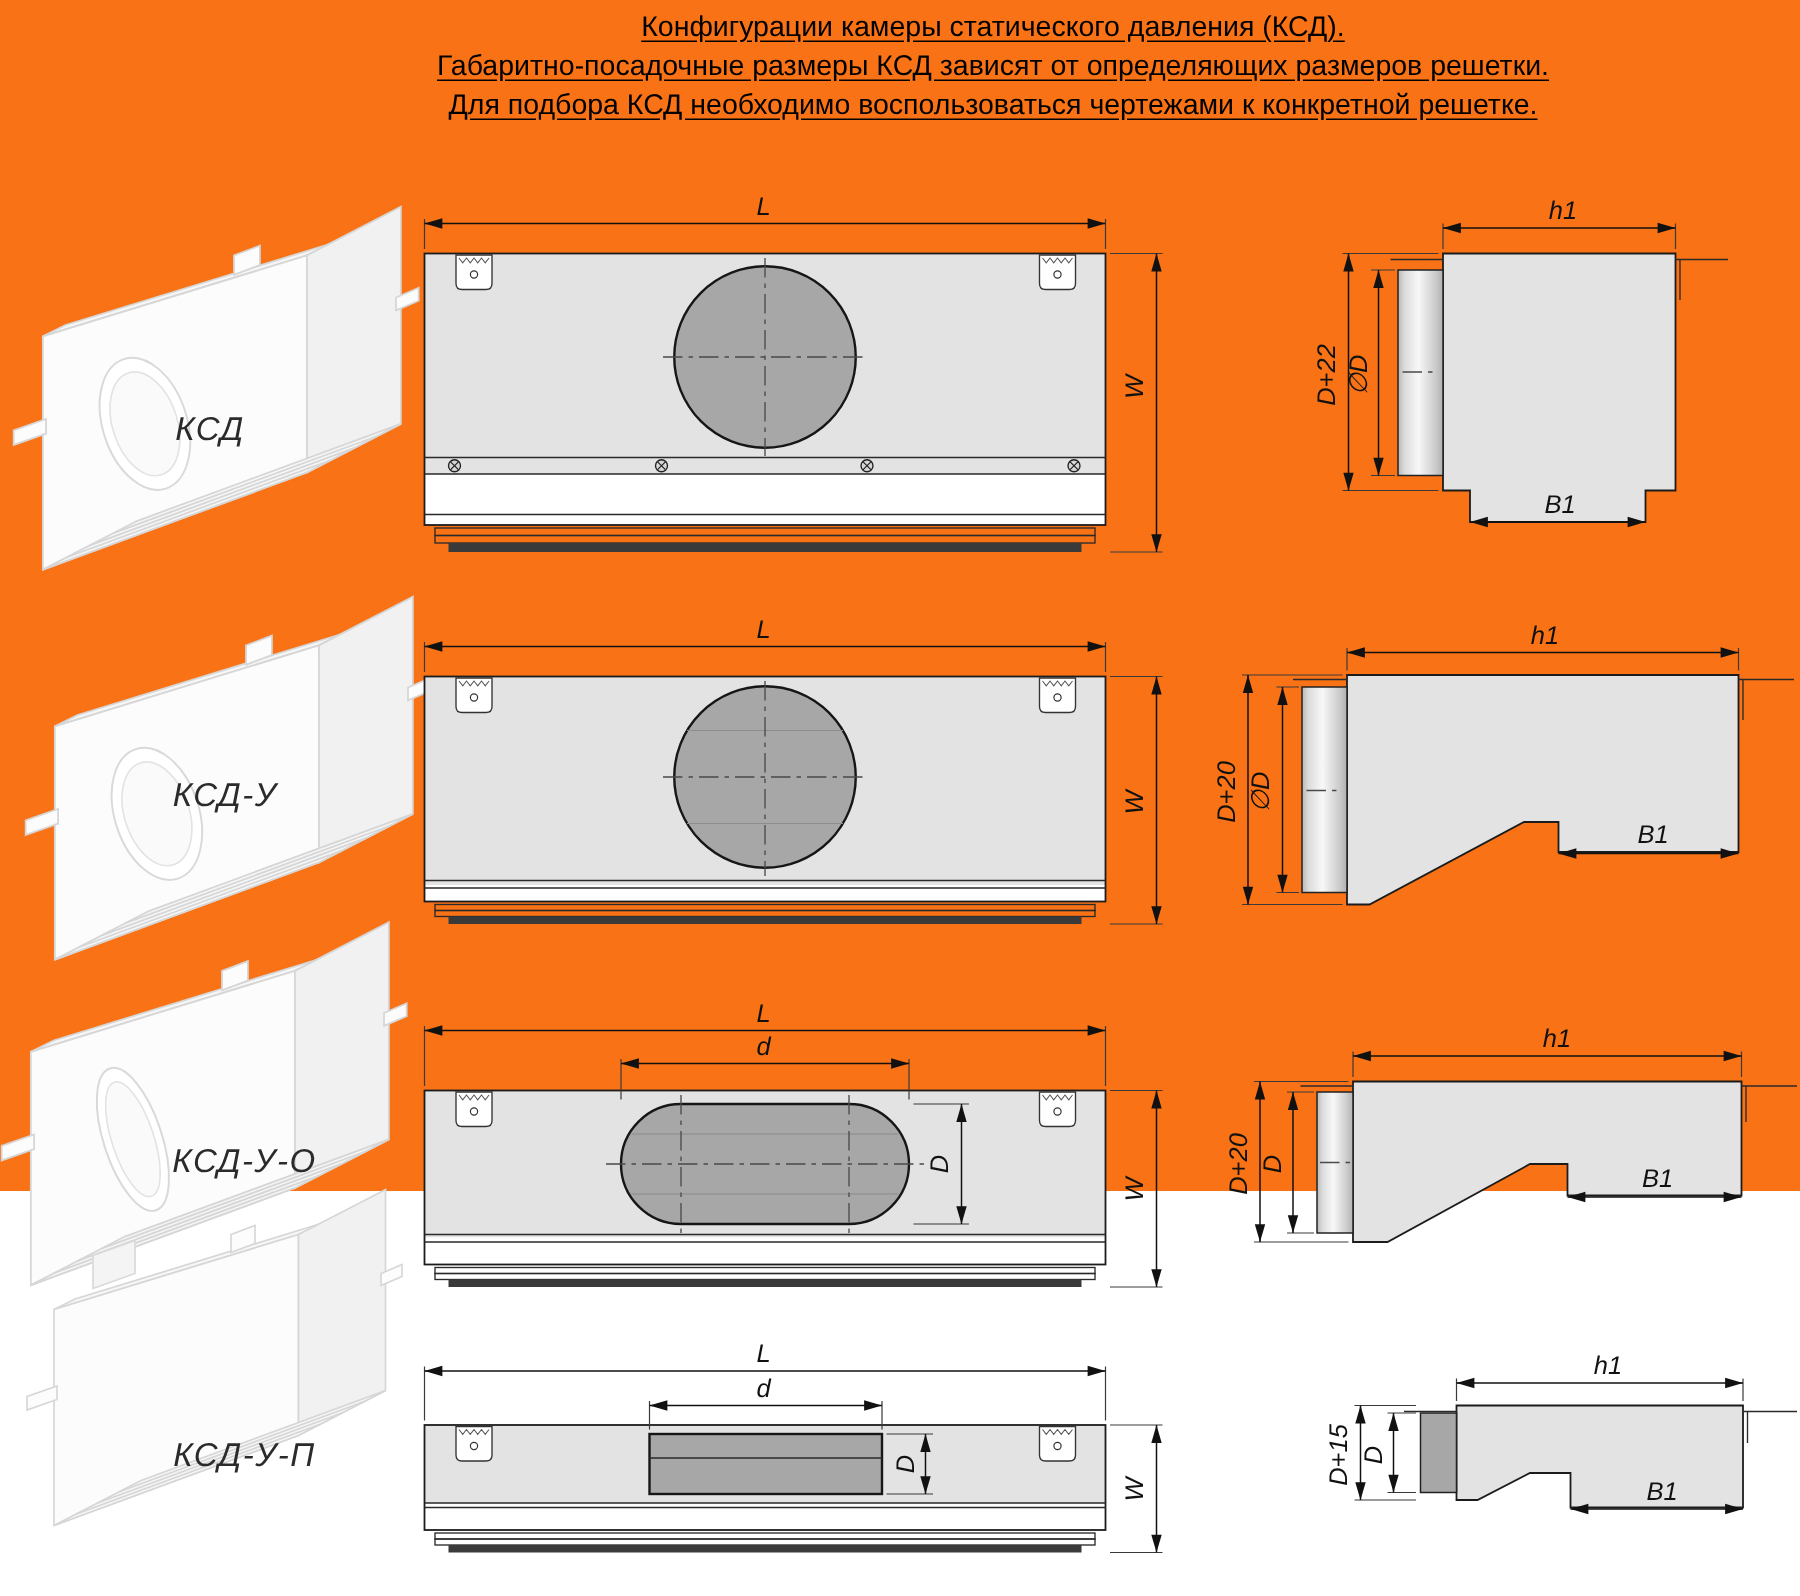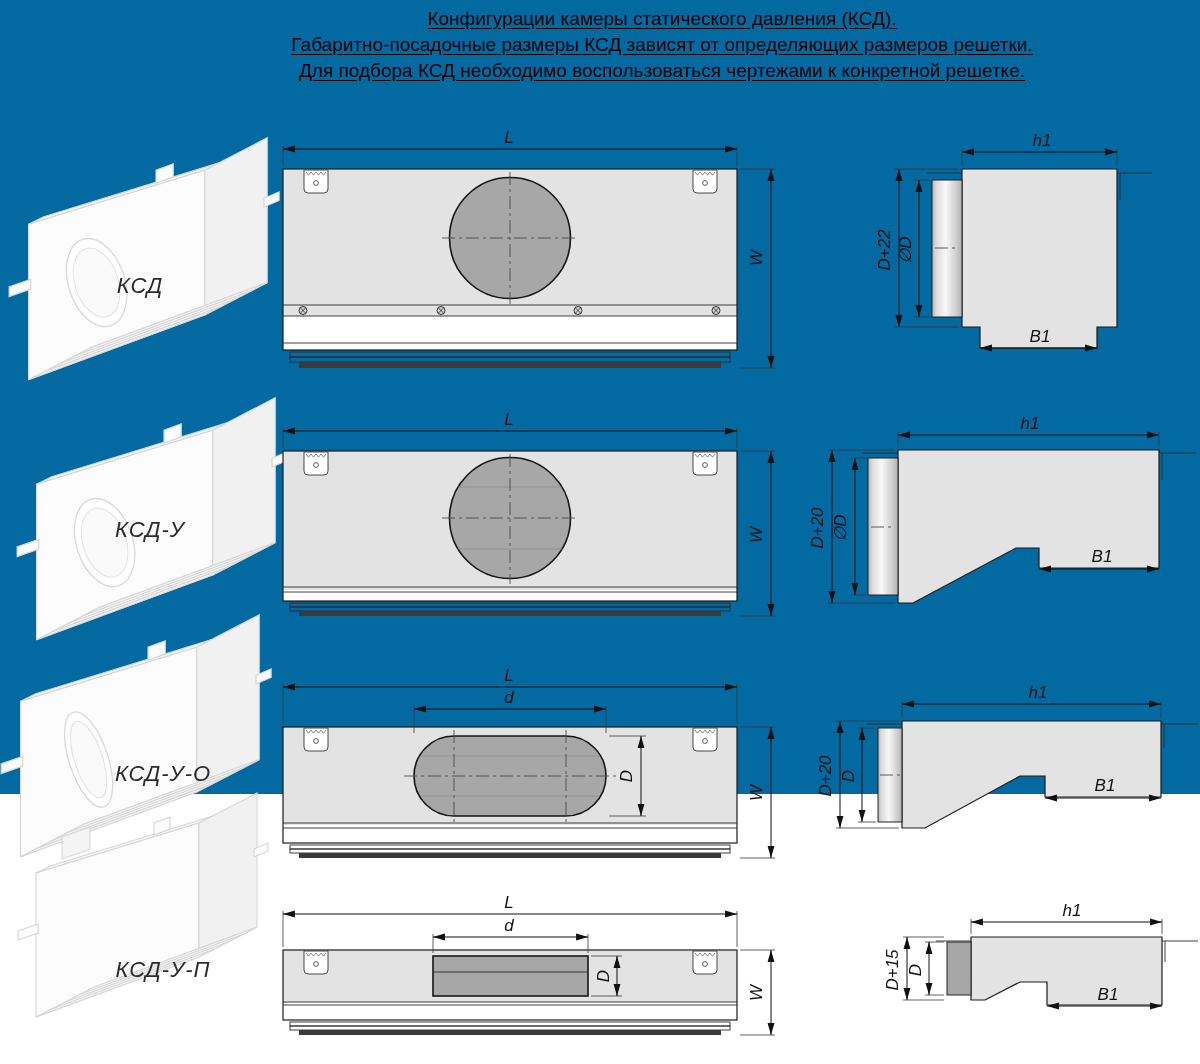--- a/index.html
+++ b/index.html
@@ -1,17 +1,17 @@
 <!DOCTYPE html>
 <html><head>
 <meta charset="utf-8">
 <style>
   html,body{margin:0;padding:0;background:#fff;width:1200px;height:1064px;overflow:hidden;
     font-family:"Liberation Sans",sans-serif;}
-  .stage{position:relative;width:1200px;height:794px;background:#0369a1;}
+  .stage{position:relative;width:1200px;height:794px;background:#f97316;}
   .title-block{position:absolute;top:6px;left:62px;width:1200px;text-align:center;}
   .title-line{font-size:19px;line-height:26px;font-weight:500;color:#000;
     text-decoration:underline;text-underline-offset:3px;}
   svg{position:absolute;top:0;left:0;}
   .bodyfill{fill:#e3e3e3;}
   .whitefill{fill:#ffffff;}
   .outline{fill:none;stroke:#1c1c1c;stroke-width:1.2;}
   .solid{fill:#e3e3e3;stroke:#1c1c1c;stroke-width:1.2;}
   .thin{fill:none;stroke:#2a2a2a;stroke-width:0.9;}
   .opening{fill:#a7a7a7;stroke:#161616;stroke-width:1.6;}

